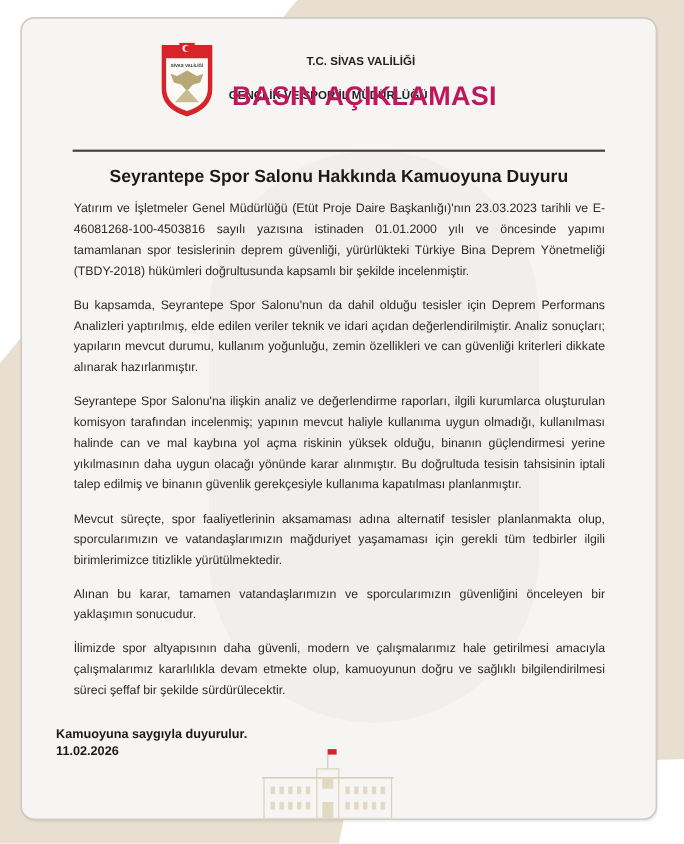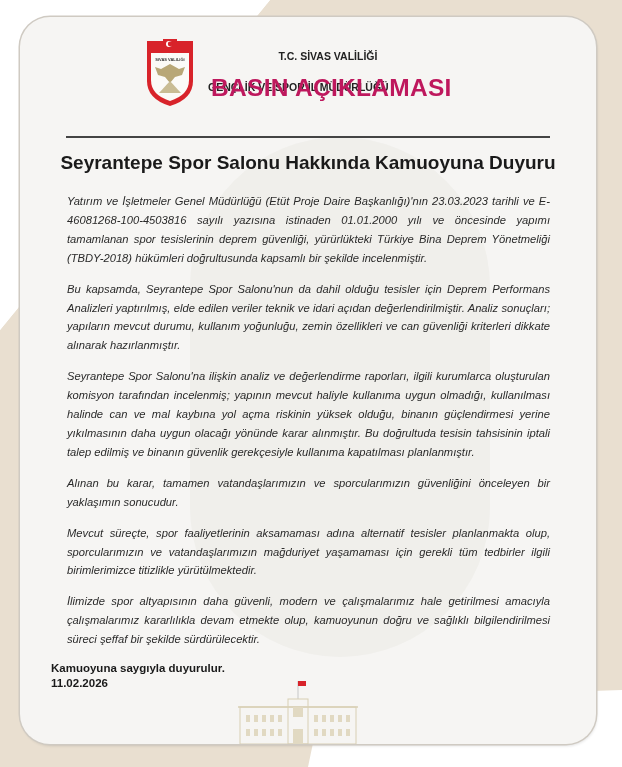--- a/index.html
+++ b/index.html
@@ -15,36 +15,36 @@
   .bg-white-tl { position: absolute; left: 0; top: 0; width: 622px; height: 767px;
     background: #ffffff;
     clip-path: polygon(0 0, 270px 0, 0 330px);
   }
   .bg-white-br { position: absolute; left: 0; top: 0; width: 622px; height: 767px;
     background: #ffffff;
     clip-path: polygon(322px 700px, 622px 690px, 622px 767px, 308px 767px);
   }
   .card {
     position: absolute; left: 20px; top: 17px; width: 576px; height: 727px;
-    background: #f6f5f3; border-radius: 30px;
+    background: #f6f5f3; border-radius: 11px;
     box-shadow: 0 0 0 1.5px #cfcac2, 1px 2px 3px rgba(0,0,0,0.12);
     overflow: hidden;
   }
   .watermark {
     position: absolute; left: 170px; top: 120px; width: 300px; height: 520px;
     border-radius: 150px; background: rgba(200,195,185,0.12);
   }
   .logo { position: absolute; left: 125px; top: 20px; width: 50px; height: 70px; }
   .hdr1 { position: absolute; left: 238px; top: 33px; font-weight: bold; font-size: 10.5px; color: #222; width: 140px; text-align: center; }
   .hdr2 { position: absolute; left: 188px; top: 64px; font-weight: bold; font-size: 10.5px; color: #222; width: 240px; }
   .hdr3 { position: absolute; left: 191px; top: 57px; font-weight: bold; font-size: 24.5px; color: #be185d; letter-spacing: 0.3px; }
   .rule { position: absolute; left: 46px; top: 119px; width: 484px; height: 1.5px; background: #444; }
-  .title { position: absolute; left: 40px; top: 135px; width: 496px; text-align: center; font-weight: bold; font-size: 19px; color: #1a1a1a; }
+  .title { position: absolute; left: 40px; top: 135px; width: 496px; text-align: center; font-weight: bold; font-size: 16px; color: #1a1a1a; }
   .body { position: absolute; left: 47px; top: 163px; width: 483px; font-size: 11.2px; line-height: 18.9px; color: #2a2a2a; text-align: justify; }
-  .body p { margin: 12px 0 12px 0; font-style: italic; }
+  .body p { margin: 1px 0 12px 0; }
   .sign { position: absolute; left: 31px; top: 644px; font-weight: bold; font-size: 11.5px; line-height: 15px; color: #1a1a1a; }
   .building { position: absolute; left: 218px; top: 660px; width: 120px; height: 67px; }
 </style>
 </head>
 <body>
 
 <div class="bg-top"></div>
 <div class="bg-white-tl"></div>
 <div class="bg-white-br"></div>
 
@@ -68,22 +68,22 @@
   <div class="hdr3">BASIN AÇIKLAMASI</div>
 
   <div class="rule"></div>
 
   <div class="title">Seyrantepe Spor Salonu Hakkında Kamuoyuna Duyuru</div>
 
   <div class="body">
     <p>Yatırım ve İşletmeler Genel Müdürlüğü (Etüt Proje Daire Başkanlığı)'nın 23.03.2023 tarihli ve E-46081268-100-4503816 sayılı yazısına istinaden 01.01.2000 yılı ve öncesinde yapımı tamamlanan spor tesislerinin deprem güvenliği, yürürlükteki Türkiye Bina Deprem Yönetmeliği (TBDY-2018) hükümleri doğrultusunda kapsamlı bir şekilde incelenmiştir.</p>
     <p>Bu kapsamda, Seyrantepe Spor Salonu'nun da dahil olduğu tesisler için Deprem Performans Analizleri yaptırılmış, elde edilen veriler teknik ve idari açıdan değerlendirilmiştir. Analiz sonuçları; yapıların mevcut durumu, kullanım yoğunluğu, zemin özellikleri ve can güvenliği kriterleri dikkate alınarak hazırlanmıştır.</p>
     <p>Seyrantepe Spor Salonu'na ilişkin analiz ve değerlendirme raporları, ilgili kurumlarca oluşturulan komisyon tarafından incelenmiş; yapının mevcut haliyle kullanıma uygun olmadığı, kullanılması halinde can ve mal kaybına yol açma riskinin yüksek olduğu, binanın güçlendirmesi yerine yıkılmasının daha uygun olacağı yönünde karar alınmıştır. Bu doğrultuda tesisin tahsisinin iptali talep edilmiş ve binanın güvenlik gerekçesiyle kullanıma kapatılması planlanmıştır.</p>
+    <p>Mevcut süreçte, spor faaliyetlerinin aksamaması adına alternatif tesisler planlanmakta olup, sporcularımızın ve vatandaşlarımızın mağduriyet yaşamaması için gerekli tüm tedbirler ilgili birimlerimizce titizlikle yürütülmektedir.</p>
     <p>Alınan bu karar, tamamen vatandaşlarımızın ve sporcularımızın güvenliğini önceleyen bir yaklaşımın sonucudur.</p>
-    <p>Mevcut süreçte, spor faaliyetlerinin aksamaması adına alternatif tesisler planlanmakta olup, sporcularımızın ve vatandaşlarımızın mağduriyet yaşamaması için gerekli tüm tedbirler ilgili birimlerimizce titizlikle yürütülmektedir.</p>
     <p>İlimizde spor altyapısının daha güvenli, modern ve çalışmalarımız hale getirilmesi amacıyla çalışmalarımız kararlılıkla devam etmekte olup, kamuoyunun doğru ve sağlıklı bilgilendirilmesi süreci şeffaf bir şekilde sürdürülecektir.</p>
   </div>
 
   <div class="sign">
     <div>Kamuoyuna saygıyla duyurulur.</div>
     <div>11.02.2026</div>
   </div>
 
   <svg class="building" viewBox="0 0 120 67">
     <line x1="60" y1="4" x2="60" y2="22" stroke="#bbb" stroke-width="0.8"></line>

